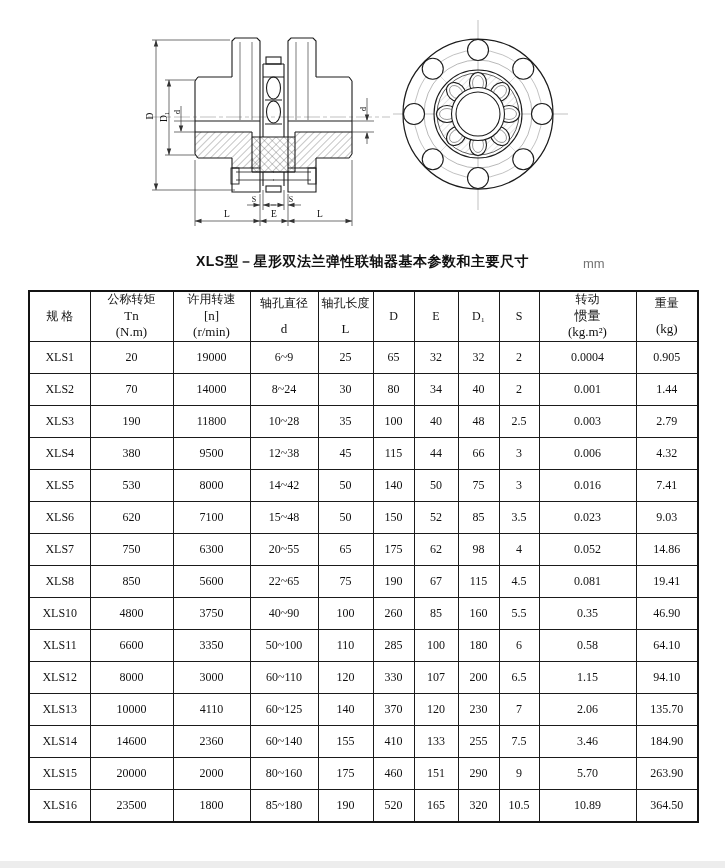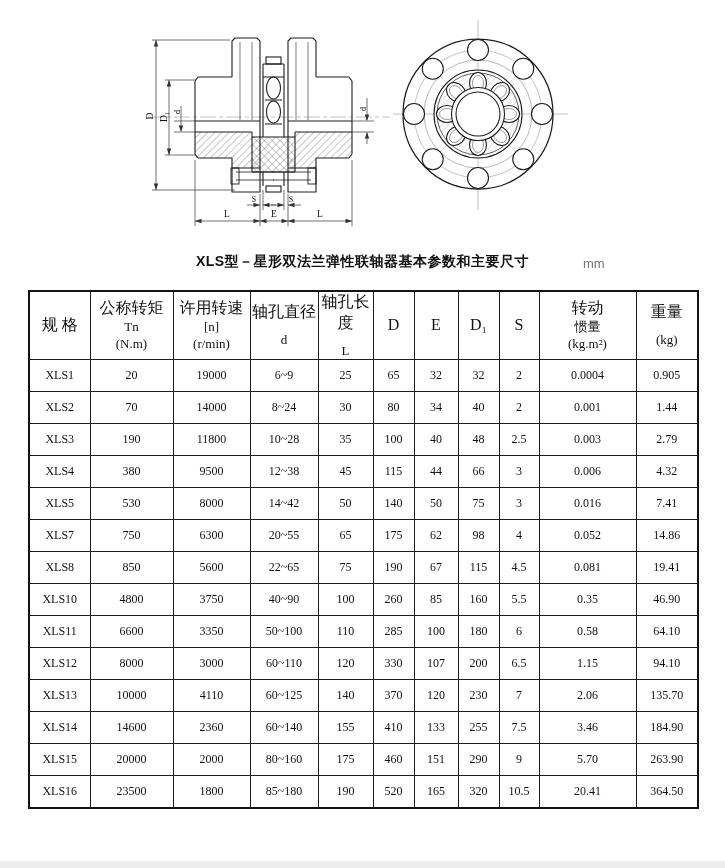--- a/index.html
+++ b/index.html
@@ -12,21 +12,21 @@
              font-weight:700;font-size:14px;letter-spacing:0.5px;color:#111;}
   .unit{position:absolute;left:583px;top:3px;font-size:13px;
         font-family:"Liberation Sans","DejaVu Sans",sans-serif;color:#737373;}
   table.params{position:absolute;top:290px;left:28px;border-collapse:collapse;
                table-layout:fixed;border:2px solid #141414;}
   table.params th,table.params td{border:1px solid #1a1a1a;text-align:center;
                vertical-align:middle;padding:0;font-weight:normal;}
   table.params thead tr{height:48px;}
   table.params tbody tr{height:32px;}
   table.params td{font-size:12px;}
-  th .hl{font-size:16px;line-height:1.3;}
+  th .hl{font-size:12px;line-height:1.3;}
   th .hl.sub{font-size:13px;}
   th .hl.gap{margin-top:9px;}
   .bottom-strip{position:absolute;left:0;top:861px;width:725px;height:7px;background:#ededed;}
   svg text{font-family:"Liberation Serif","DejaVu Serif",serif;fill:#111;}
 </style>
 </head>
 <body>
 
 <div class="page">
 
@@ -285,20 +285,33 @@
           <td>14~42</td>
           <td>50</td>
           <td>140</td>
           <td>50</td>
           <td>75</td>
           <td>3</td>
           <td>0.016</td>
           <td>7.41</td>
         </tr>
         <tr>
+          <td>XLS6</td>
+          <td>620</td>
+          <td>7100</td>
+          <td>15~48</td>
+          <td>50</td>
+          <td>150</td>
+          <td>52</td>
+          <td>85</td>
+          <td>3.5</td>
+          <td>0.023</td>
+          <td>9.03</td>
+        </tr>
+        <tr>
           <td>XLS7</td>
           <td>750</td>
           <td>6300</td>
           <td>20~55</td>
           <td>65</td>
           <td>175</td>
           <td>62</td>
           <td>98</td>
           <td>4</td>
           <td>0.052</td>
@@ -398,20 +411,20 @@
         <tr>
           <td>XLS16</td>
           <td>23500</td>
           <td>1800</td>
           <td>85~180</td>
           <td>190</td>
           <td>520</td>
           <td>165</td>
           <td>320</td>
           <td>10.5</td>
-          <td>20.41</td>
+          <td>10.89</td>
           <td>364.50</td>
         </tr>
       </tbody>
   </table>
 
   <div class="bottom-strip"></div>
 </div>
 
 </body></html>

